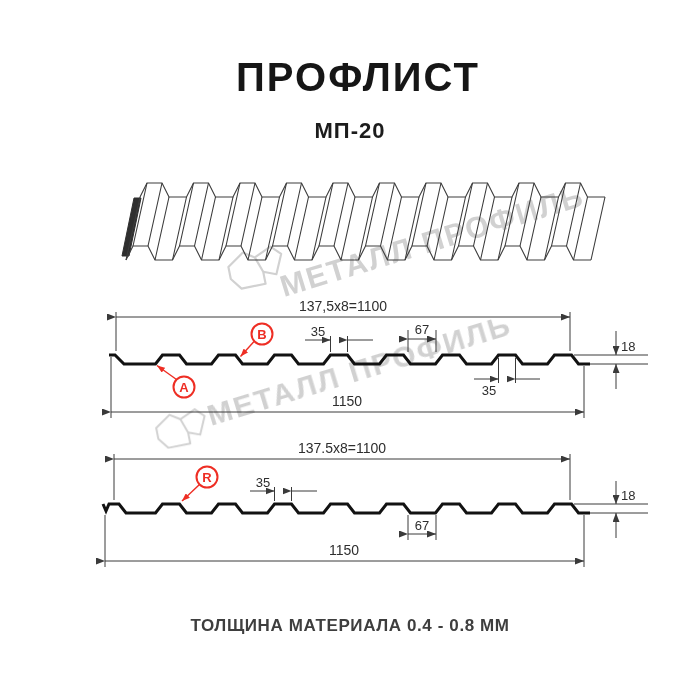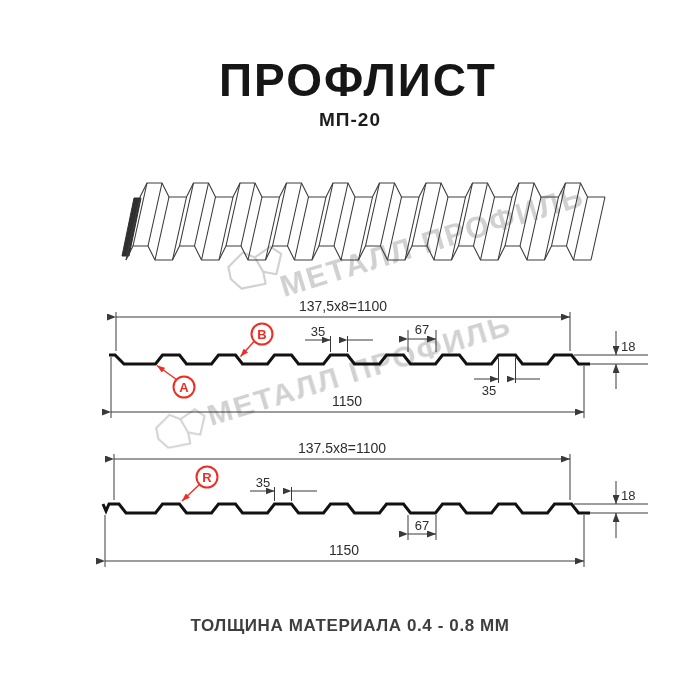--- a/index.html
+++ b/index.html
@@ -1,20 +1,20 @@
 <!DOCTYPE html>
 <html><head>
 <meta charset="utf-8">
 <style>
   html,body{margin:0;padding:0;background:#fff;}
   .page{position:relative;width:700px;height:700px;background:#ffffff;overflow:hidden;
         font-family:"Liberation Sans", sans-serif;}
   .hdr{position:absolute;left:0;top:56px;width:700px;text-align:center;}
-  .title{font-size:46px;font-weight:800;letter-spacing:2px;color:#161616;line-height:1.05;padding-left:16px;}
-  .subtitle{margin-top:5px;font-size:19px;font-weight:700;letter-spacing:1px;color:#1c1c1c;}
+  .title{font-size:40px;font-weight:800;letter-spacing:2px;color:#161616;line-height:1.05;padding-left:16px;}
+  .subtitle{margin-top:20px;font-size:22px;font-weight:700;letter-spacing:1px;color:#1c1c1c;}
   .ftr{position:absolute;left:0;top:616px;width:700px;text-align:center;
        font-size:17px;font-weight:700;letter-spacing:0.6px;color:#3e3e3e;}
   svg{position:absolute;left:0;top:0;}
   .thin{stroke:#3a3a3a;stroke-width:1;fill:none;}
   .profile{stroke:#121212;stroke-width:3;fill:none;stroke-linejoin:miter;}
   .sheet3d{stroke:#3c3c3c;stroke-width:1.1;fill:none;stroke-linejoin:miter;}
   .dimtxt{font-family:"Liberation Sans", sans-serif;font-size:13px;fill:#2e2e2e;}
   .dimtxt-lg{font-family:"Liberation Sans", sans-serif;font-size:14px;fill:#2e2e2e;}
   .wmtxt{font-family:"Liberation Sans", sans-serif;font-size:30px;font-weight:700;
          letter-spacing:2px;fill:#c9c9c9;}

